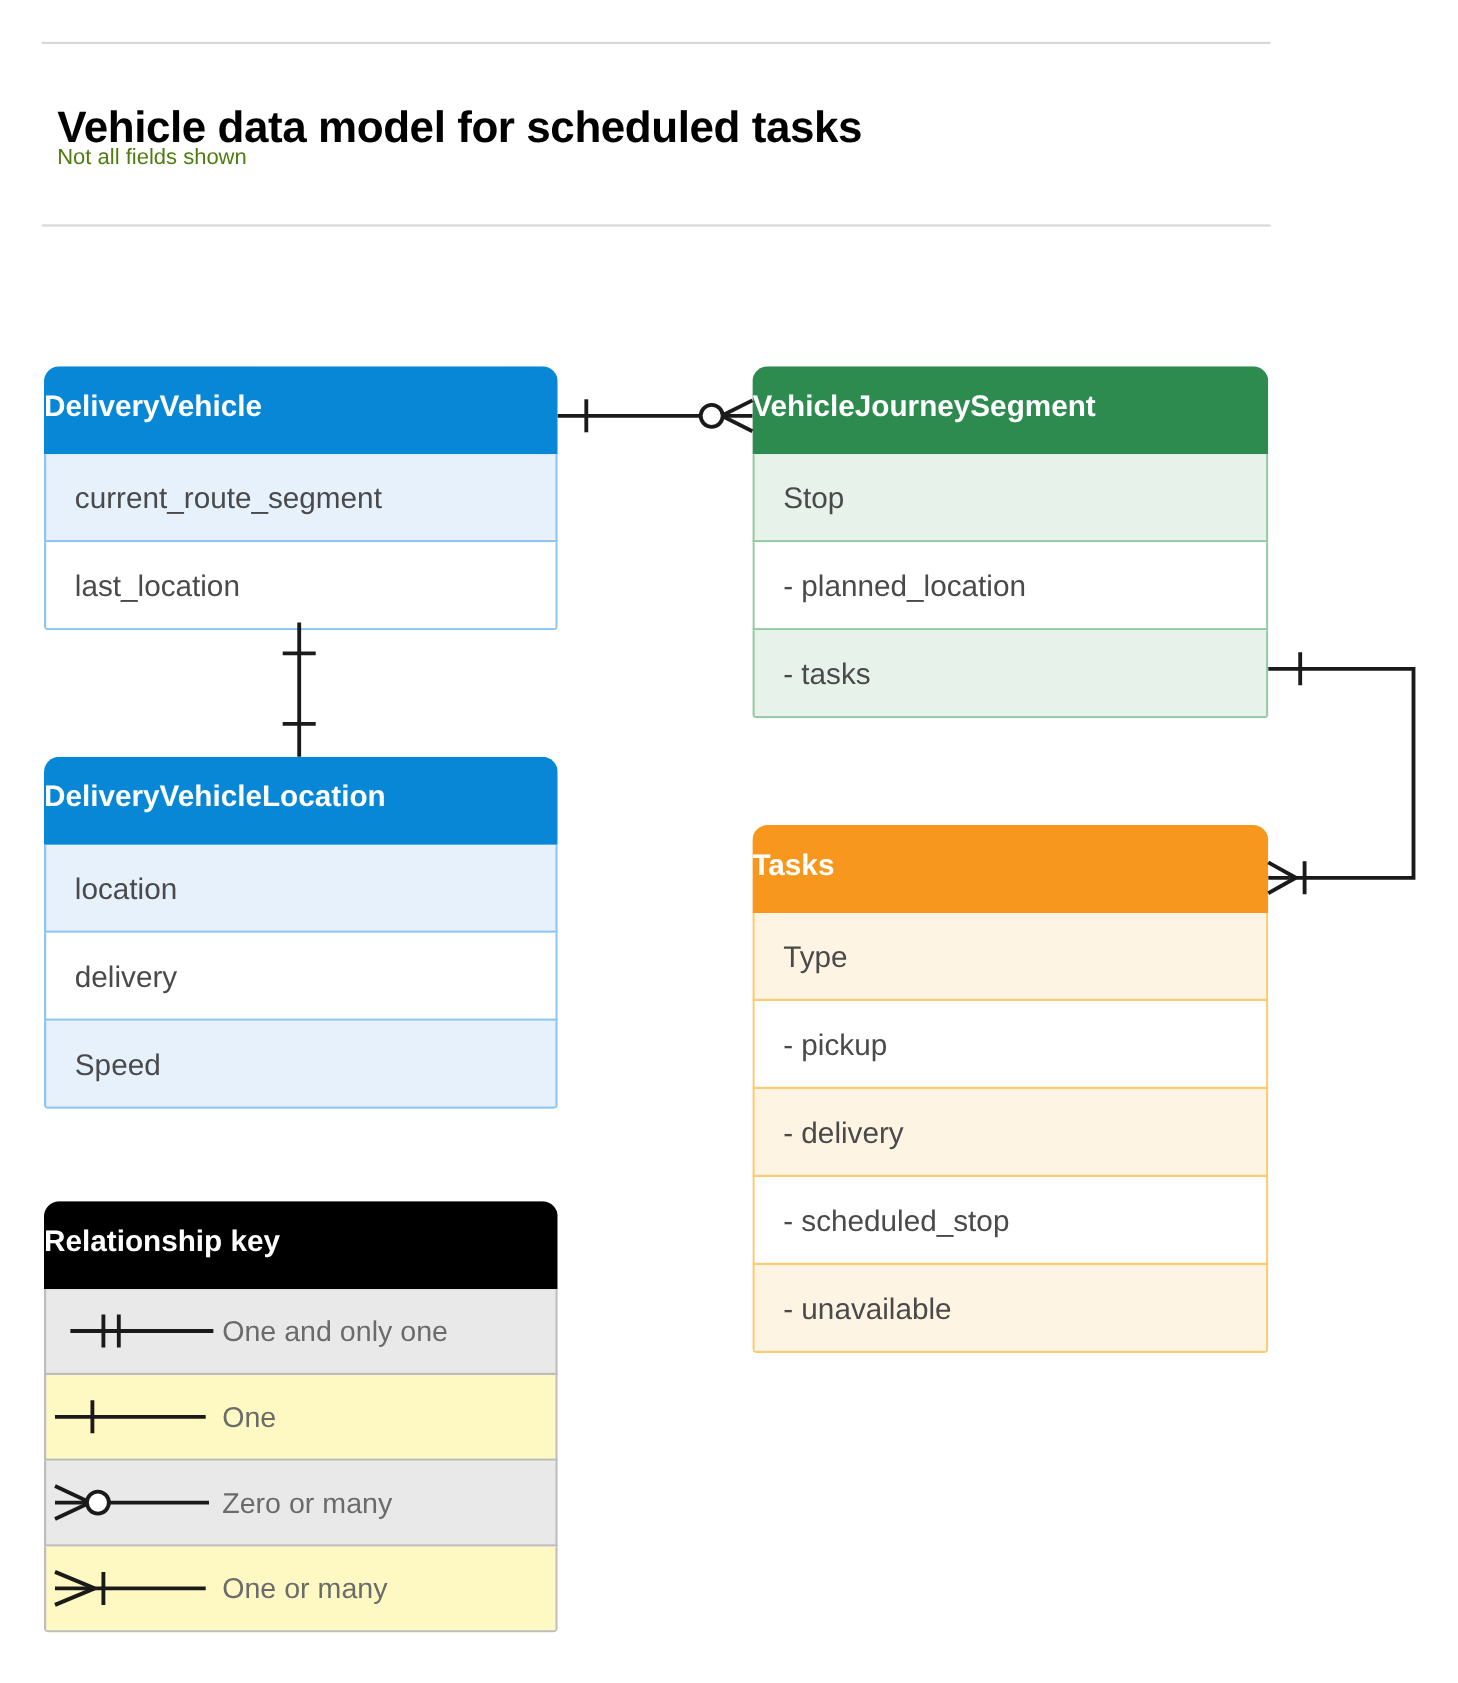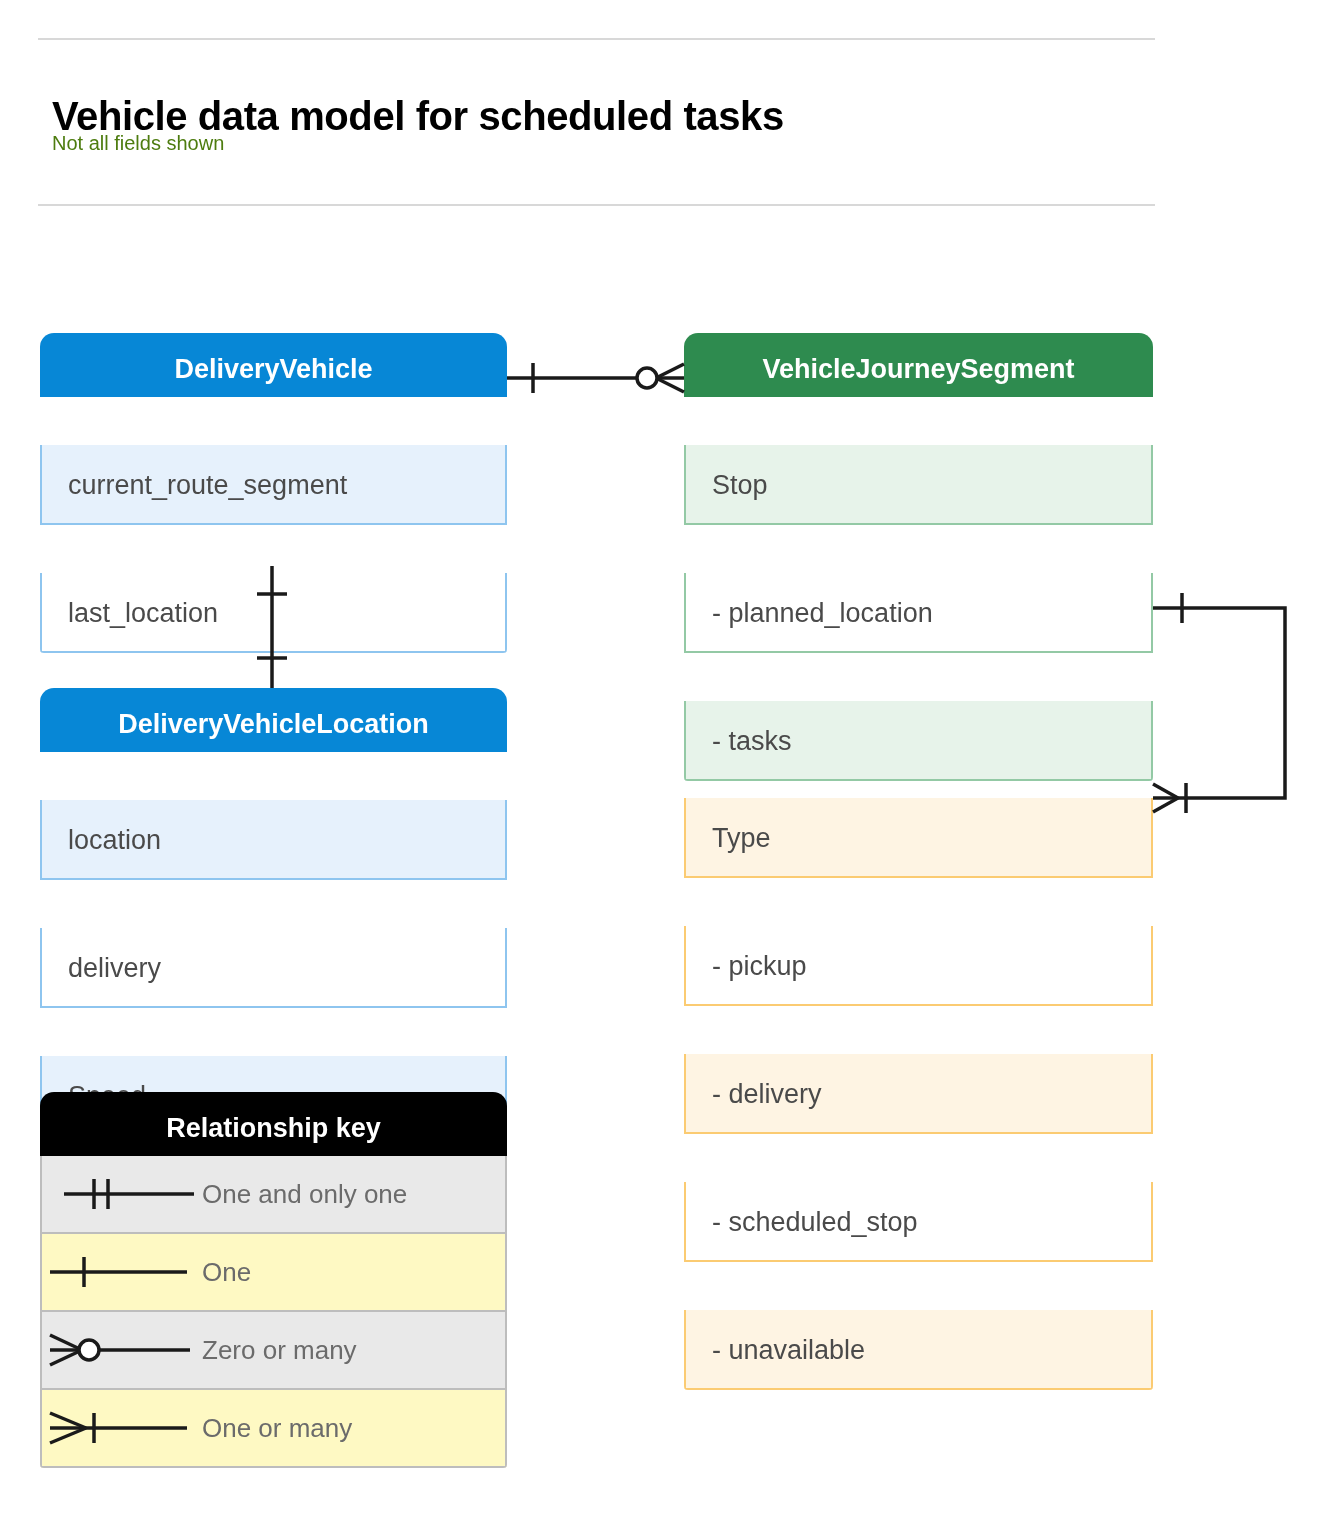--- a/index.html
+++ b/index.html
@@ -47,37 +47,35 @@
   }
 
   
   .entity {
     position: absolute;
     border-radius: 14px 14px 4px 4px;
     overflow: hidden;
     box-sizing: border-box;
   }
   .entity-header {
-    height: 64px;
+    height: 80px;
     line-height: 72px;
-    text-align: center;
     color: #ffffff;
     font-size: 27px;
     font-weight: bold;
     white-space: nowrap;
   }
   .entity-row {
     height: 80px;
     line-height: 80px;
     font-size: 27px;
     color: #4a4a4a;
     padding-left: 26px;
     box-sizing: border-box;
     white-space: nowrap;
-    margin-top: 48px;
   }
   .entity-row.indented { padding-left: 26px; }
 
   
   #entity-delivery-vehicle, #entity-delivery-vehicle-location { }
   .blue .entity-header { background: #0787d6; }
   .blue .entity-row { border: 2px solid #8ec5ef; border-top: none; }
   .blue .entity-row.alt { background: #e6f1fc; }
   .blue .entity-row.plain { background: #ffffff; }
 
@@ -156,20 +154,21 @@
 </div>
 
 <div class="entity green" id="entity-vehicle-journey-segment">
   <div class="entity-header">VehicleJourneySegment</div>
   <div class="entity-row alt">Stop</div>
   <div class="entity-row plain indented">-  planned_location</div>
   <div class="entity-row alt indented">- tasks</div>
 </div>
 
 <div class="entity orange" id="entity-tasks">
+  <div class="entity-header">Tasks</div>
   <div class="entity-row alt">Type</div>
   <div class="entity-row plain indented">-  pickup</div>
   <div class="entity-row alt indented">-  delivery</div>
   <div class="entity-row plain indented">-  scheduled_stop</div>
   <div class="entity-row alt indented">-  unavailable</div>
 </div>
 
 <div class="entity gray" id="legend-box">
   <div class="entity-header">Relationship key</div>
 

